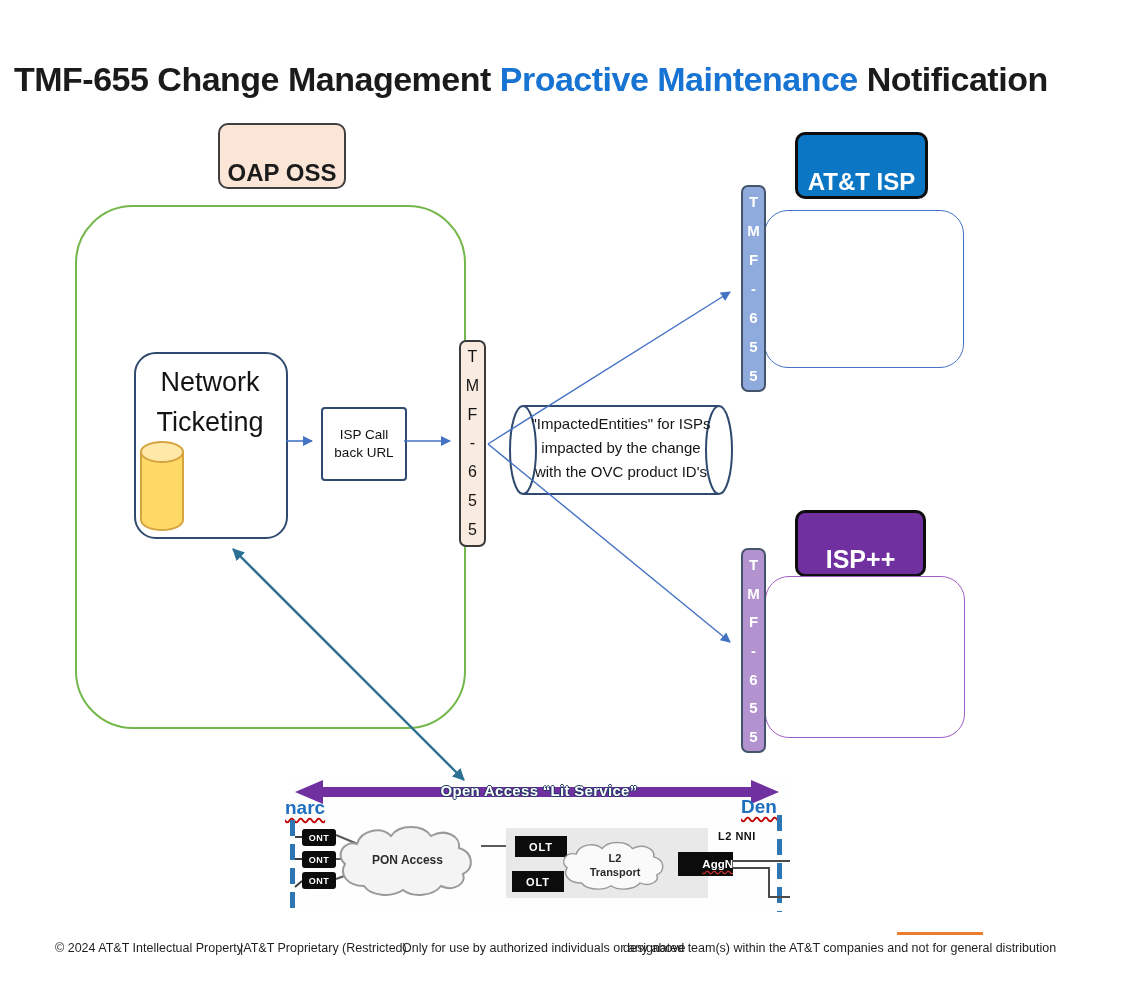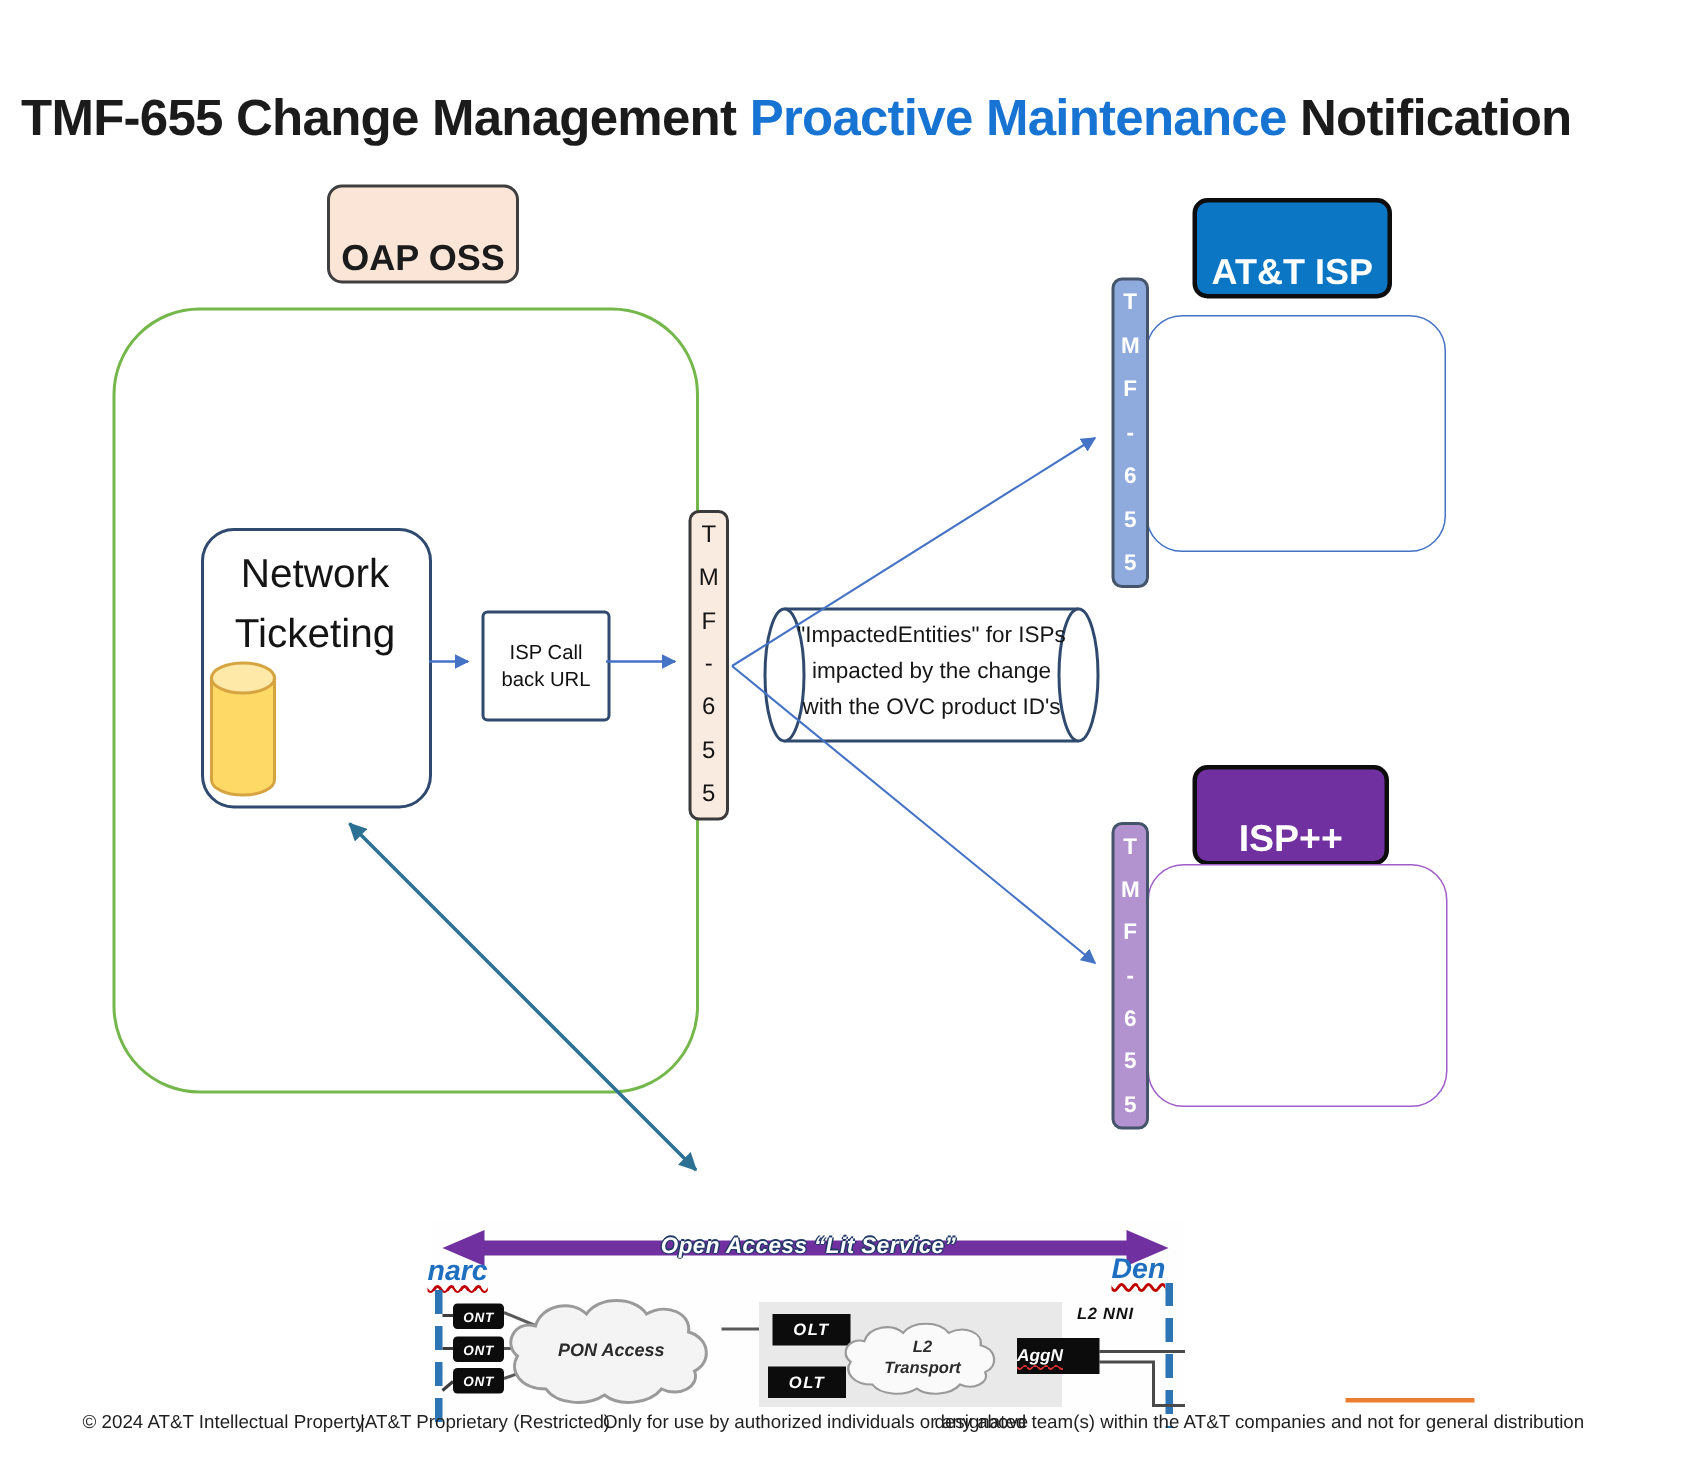--- a/index.html
+++ b/index.html
@@ -37,38 +37,38 @@
 
   
   .panel{background:#fff;border-radius:24px;}
   .panel-att{left:764px;top:210px;width:198px;height:156px;border:1.8px solid #4472C4;}
   .panel-ispp{left:765px;top:576px;width:198px;height:160px;border:1.8px solid #A05EC8;}
 
   
   .cyl-note-text{left:528px;top:412px;width:186px;text-align:center;font-size:15px;line-height:24px;color:#161616;}
 
   
-  .figure{left:288px;top:815px;width:502px;height:137px;background:#fffefe;font-style:italic;}
+  .figure{left:288px;top:775px;width:502px;height:137px;background:#fffefe;}
   .banner-label{left:0;top:7px;width:100%;text-align:center;font-size:15px;font-weight:700;color:#fff;letter-spacing:0.3px;
       text-shadow:1px 0 0 #1F3864,-1px 0 0 #1F3864,0 1px 0 #1F3864,0 -1px 0 #1F3864;}
   .demarc{font-size:19px;font-weight:700;color:#1F6FC0;
       text-decoration-line:underline;text-decoration-style:wavy;text-decoration-color:#C00000;text-underline-offset:3px;}
   .demarc-left{left:-3px;top:22px;}
   .demarc-right{left:453px;top:21px;}
   .dash-v{width:5px;background:repeating-linear-gradient(to bottom,#2E75B6 0 16px,transparent 16px 24px);}
   .dash-left{left:2px;top:45px;height:92px;}
   .dash-right{left:489px;top:40px;height:97px;}
   .ont{width:34px;height:17px;background:#0c0c0c;border-radius:3px;color:#fff;font-size:9px;font-weight:700;
        display:flex;align-items:center;justify-content:center;letter-spacing:0.5px;}
   .gray-panel{left:218px;top:53px;width:202px;height:70px;background:#E9E9E9;}
   .olt{width:52px;height:21px;background:#0c0c0c;color:#fff;font-size:11px;font-weight:700;letter-spacing:1px;
        display:flex;align-items:center;justify-content:center;}
   .cloud-label{text-align:center;font-weight:700;color:#2b2b2b;}
   .aggn{left:390px;top:77px;width:55px;height:24px;background:#0c0c0c;color:#fff;font-size:11.5px;font-weight:700;
-        display:flex;align-items:center;justify-content:flex-start;}
+        display:flex;align-items:center;justify-content:flex-end;}
   .aggn span{text-decoration-line:underline;text-decoration-style:wavy;text-decoration-color:#E03030;text-underline-offset:2px;}
   .l2nni{left:430px;top:55px;font-size:11px;font-weight:700;color:#111;letter-spacing:0.5px;}
 
   
   .footer-seg{top:941px;font-size:12.5px;color:#1f1f1f;white-space:nowrap;}
   .orange-line{left:897px;top:932px;width:86px;height:3px;background:#ED7D31;}
 
   svg{display:block;}
   .overlay{left:0;top:0;pointer-events:none;}
 </style>

